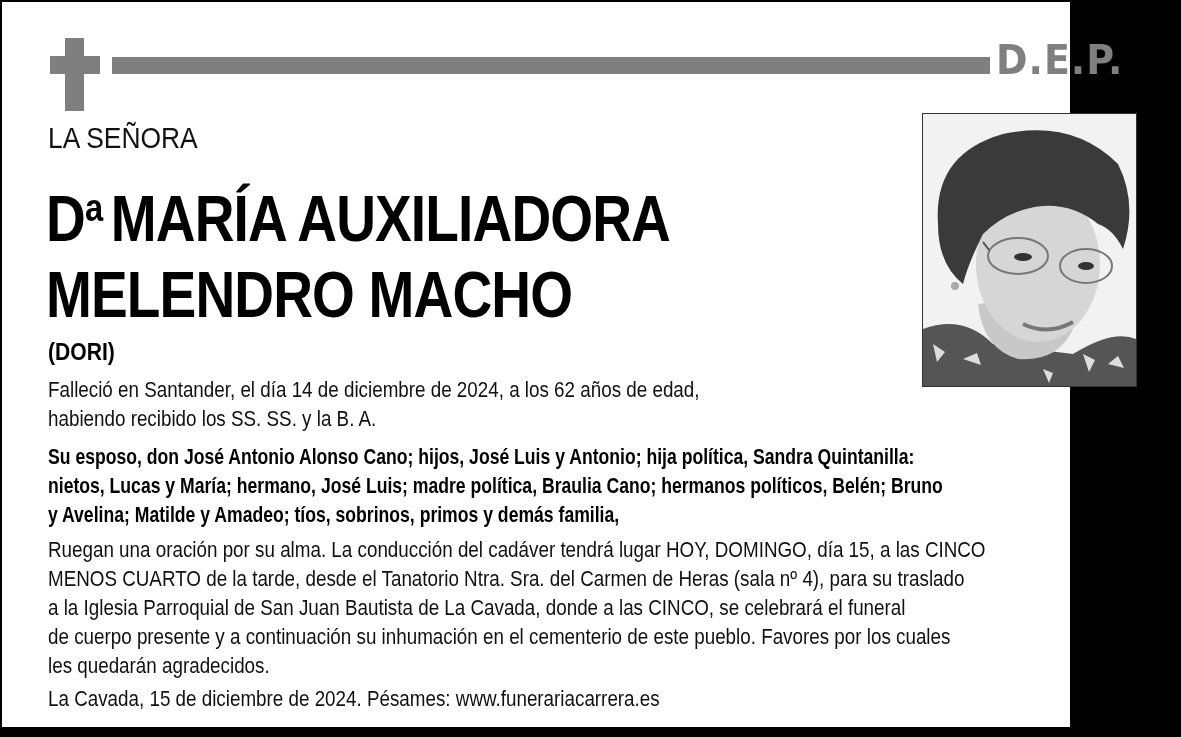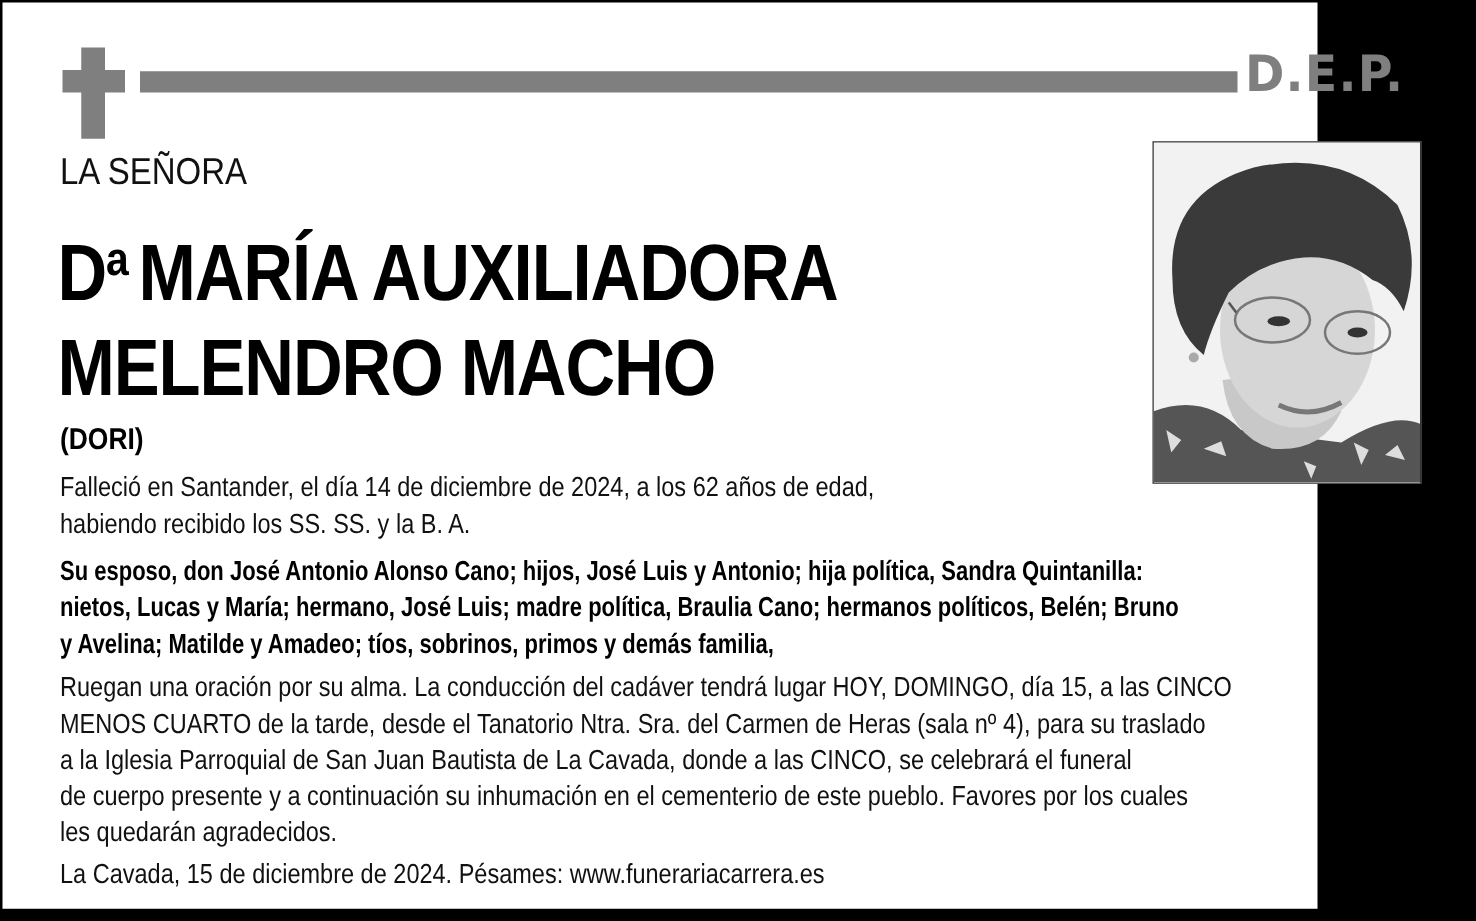--- a/index.html
+++ b/index.html
@@ -5,20 +5,21 @@
     html, body { margin: 0; padding: 0; }
     body {
       width: 1181px; height: 737px; overflow: hidden;
       background: #000;
       font-family: "Liberation Sans", sans-serif;
     }
     .card {
       position: absolute; left: 2px; top: 2px;
       width: 1052px; height: 725px;
       background: #fff;
+      padding-left: 16px;
     }
     .cross-v {
       position: absolute; left: 63px; top: 36px; width: 19px; height: 73px;
       background: var(--gray);
     }
     .cross-h {
       position: absolute; left: 48px; top: 54px; width: 50px; height: 18px;
       background: var(--gray);
     }
     .rule {

